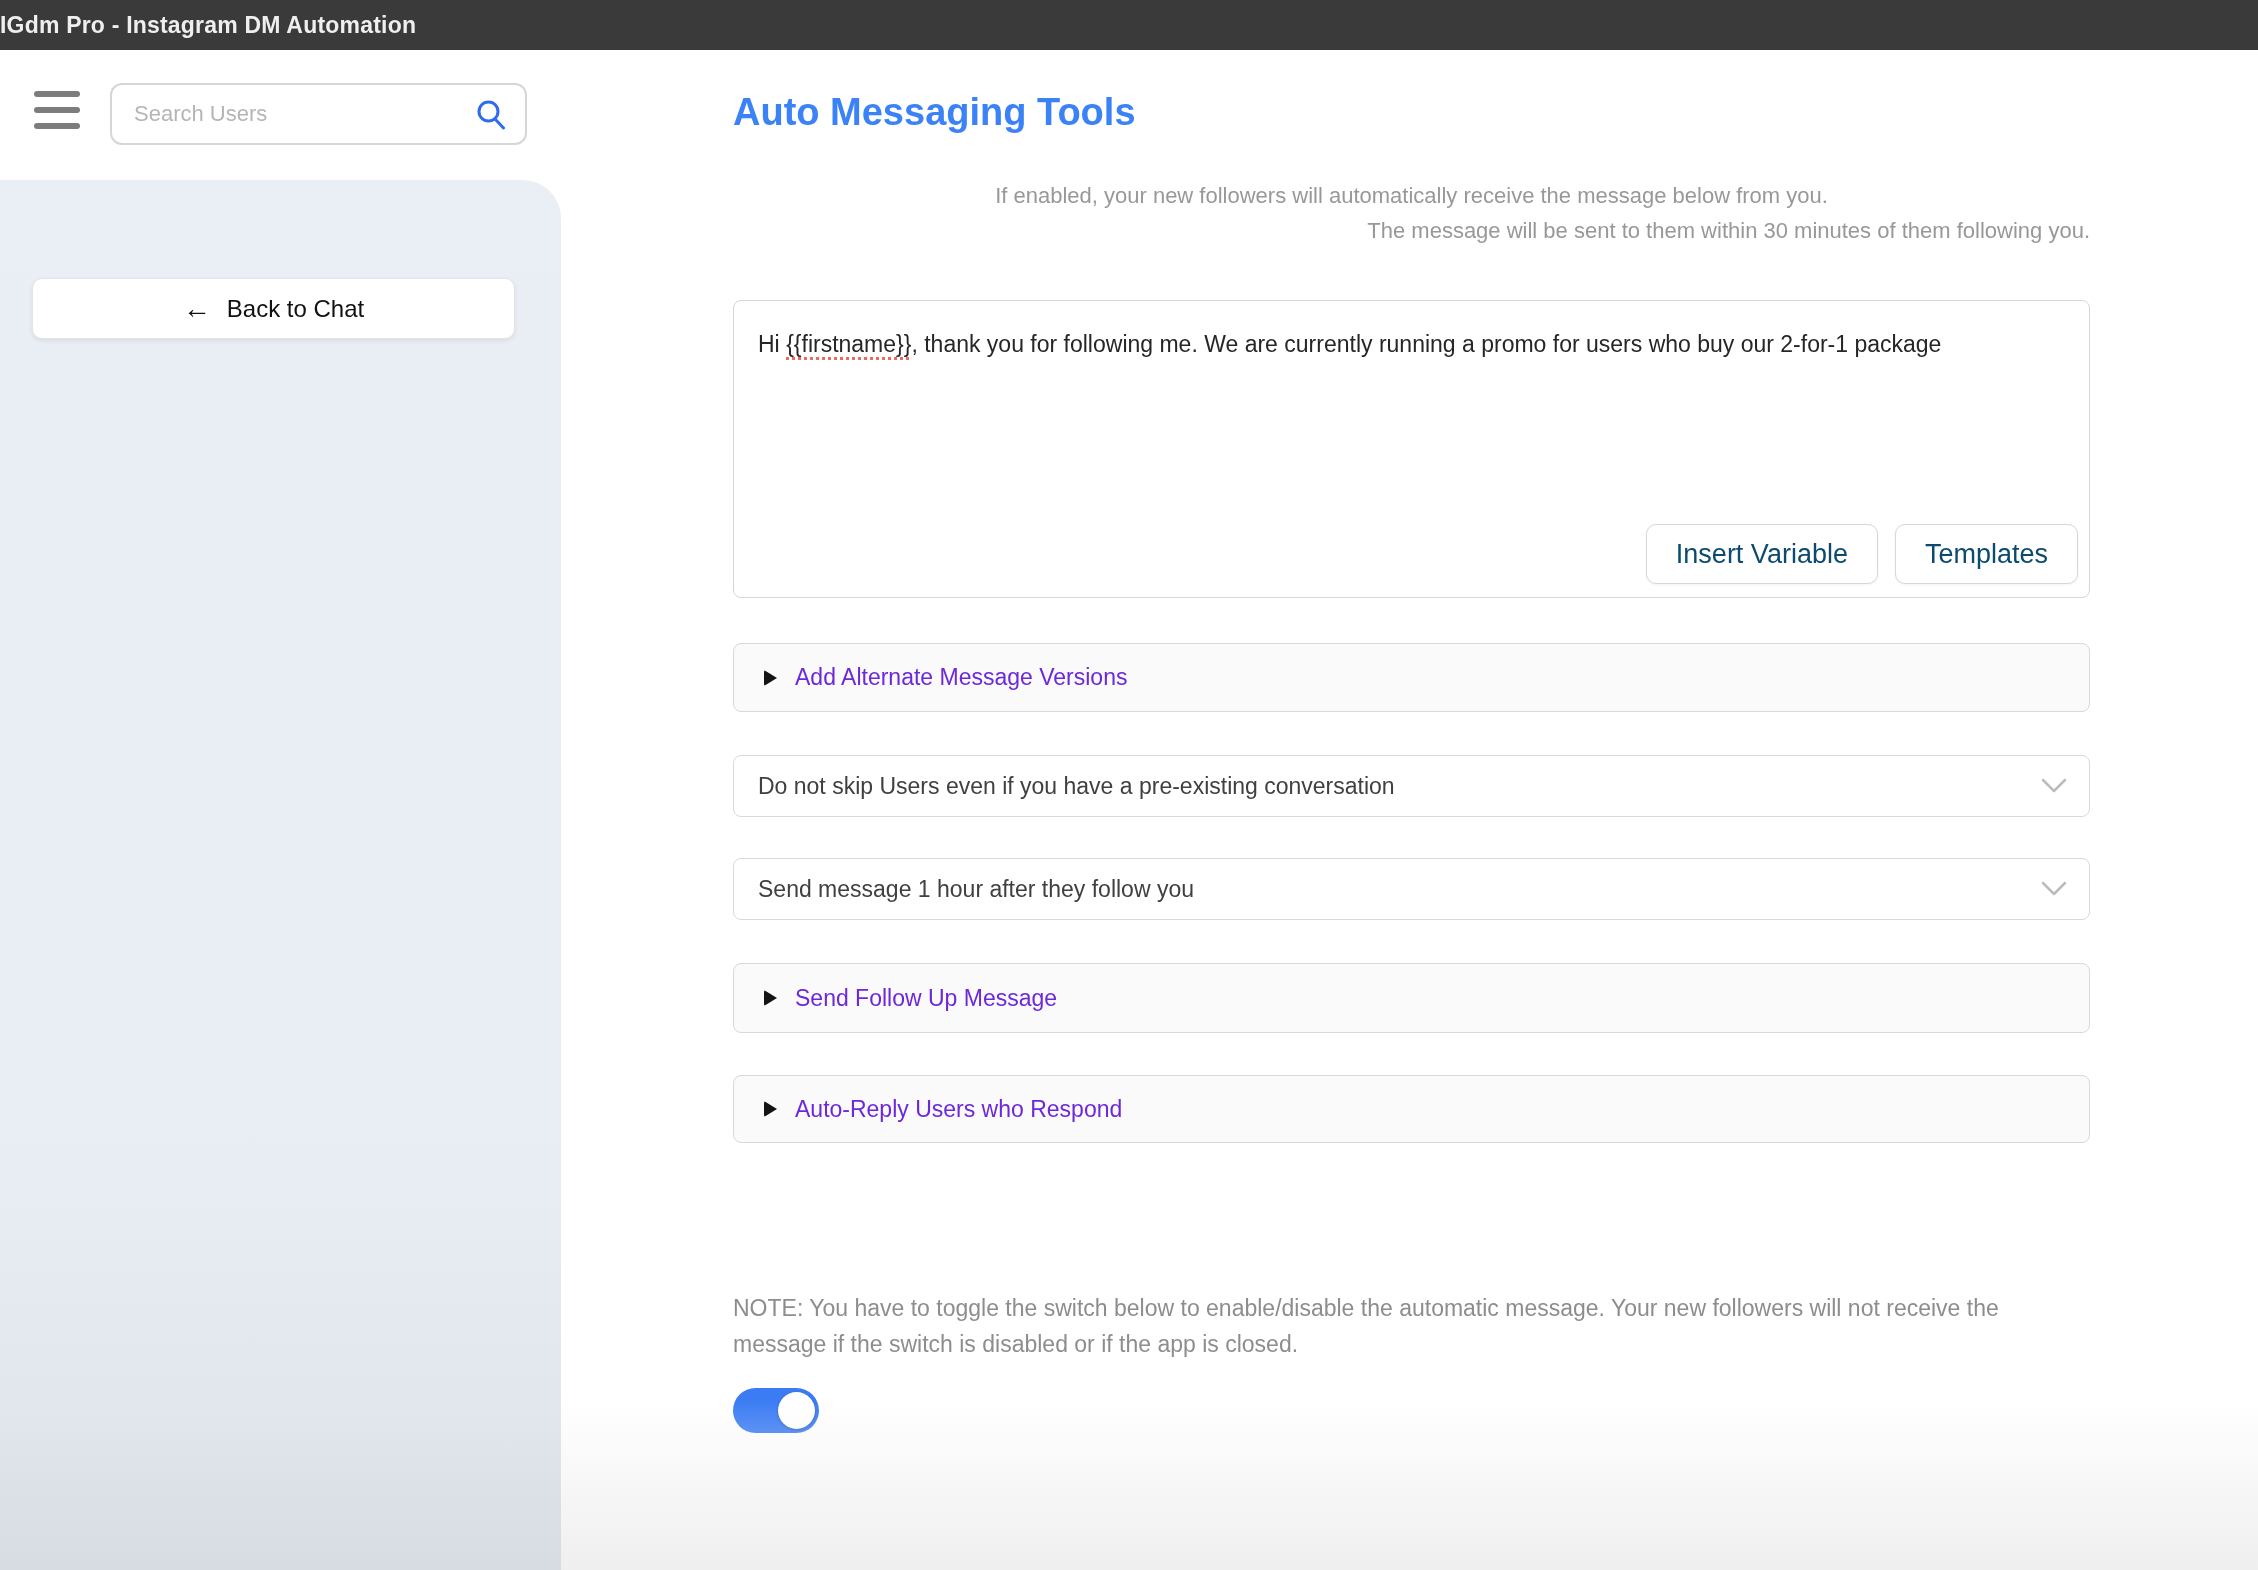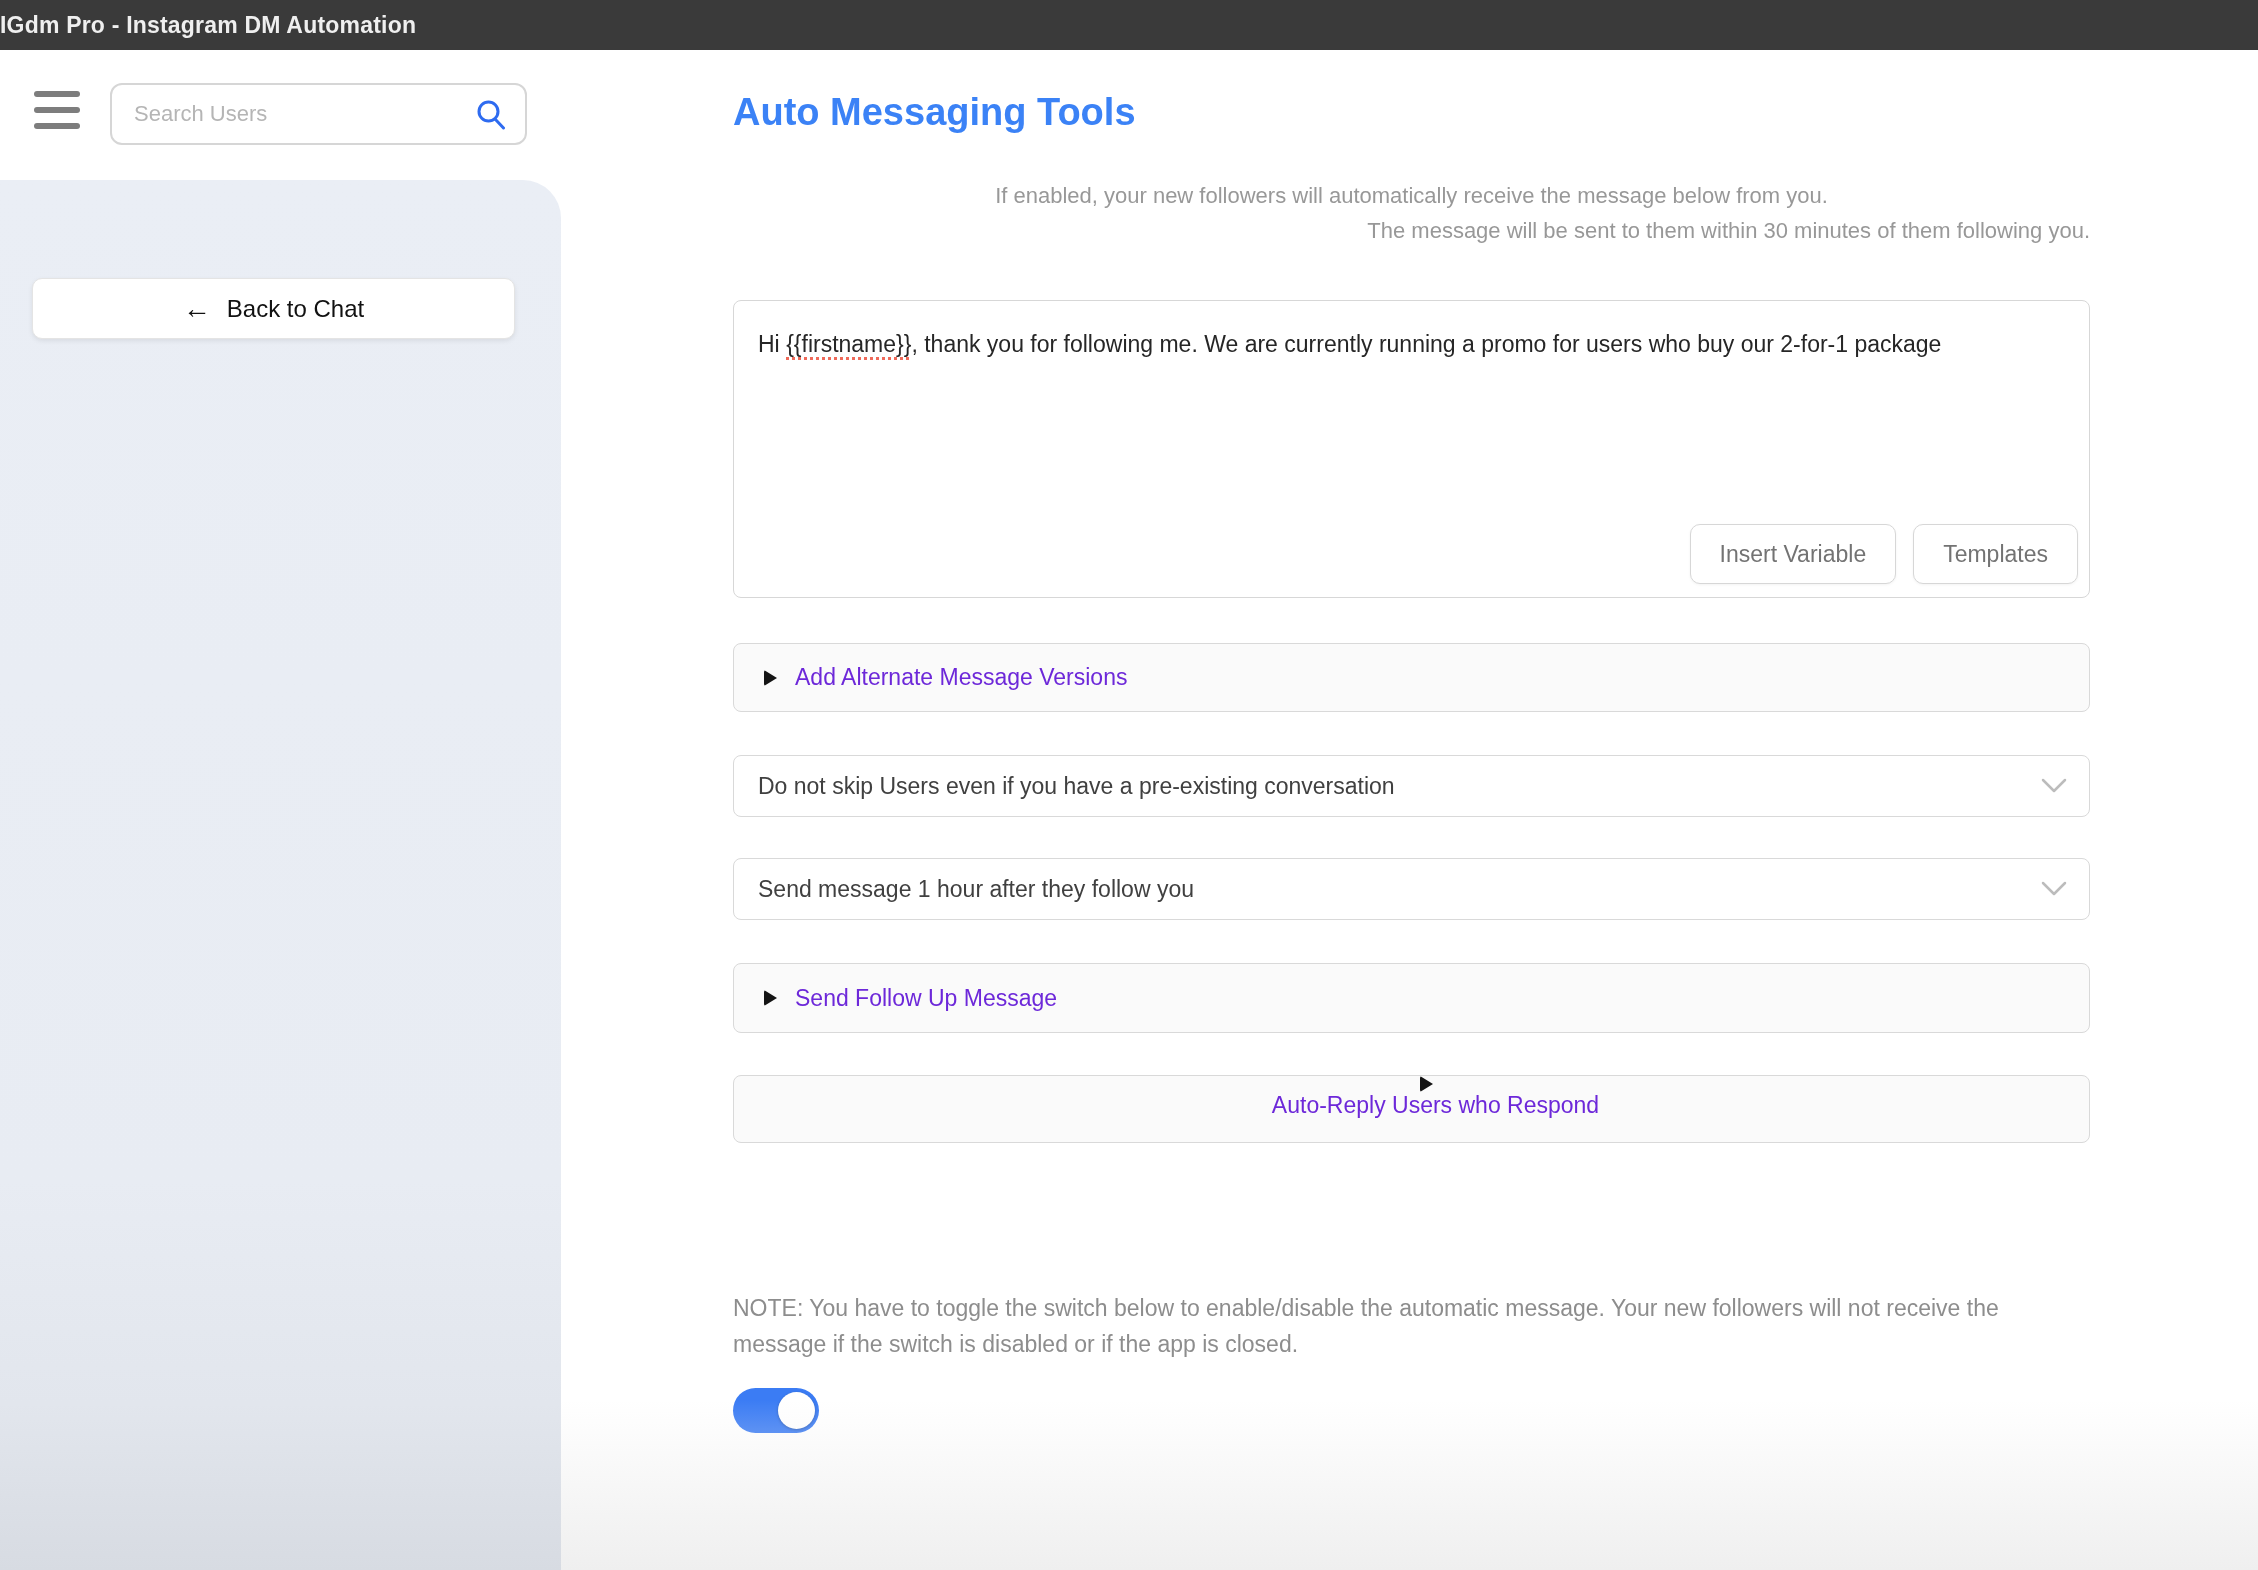--- a/index.html
+++ b/index.html
@@ -65,37 +65,37 @@
 
   .msg-box {
     position:absolute; left:172px; top:250px; width:1357px; height:298px;
     background:#fff; border:1.5px solid #d7d7d7; border-radius:8px;
   }
   .msg-text { position:absolute; left:24px; top:22px; right:24px; font-size:23px; color:#262626; line-height:42px; outline:none; white-space:pre-wrap; }
   .msg-var { text-decoration:underline dotted #ef6a5a; text-decoration-thickness:2.5px; text-underline-offset:5px; }
   .msg-actions { position:absolute; right:11px; bottom:13px; display:flex; gap:17px; }
   .ghost-btn {
     height:60px; padding:0 29px; background:#fff; border:1.5px solid #d7d7d7; border-radius:10px;
-    font-size:23px; color:#737373; display:flex; align-items:center; box-shadow:0 1px 3px rgba(0,0,0,0.05);
+    font-size:27px; color:#0c4a6e; display:flex; align-items:center; box-shadow:0 1px 3px rgba(0,0,0,0.05);
     cursor:pointer; font-family:"Liberation Sans", sans-serif;
   }
 
   .collapse-box {
     position:absolute; left:172px; width:1357px;
     background:#fafafa; border:1.5px solid #d9d9d9; border-radius:8px;
     display:flex; align-items:center; padding-left:30px; cursor:pointer;
   }
   .collapse-box .caret {
     width:0; height:0; border-left:13px solid #141414;
     border-top:8px solid transparent; border-bottom:8px solid transparent; border-radius:2px;
   }
   .collapse-box .clabel { margin-left:18px; font-size:23px; color:#6d28d9; }
   #box-alt { top:593px; height:69px; }
   #box-followup { top:913px; height:70px; }
-  #box-autoreply { top:1025px; height:68px;flex-direction:column; }
+  #box-autoreply { top:1025px; height:68px; }
 
   .dropdown {
     position:absolute; left:172px; width:1357px; height:62px;
     background:#fff; border:1.5px solid #d9d9d9; border-radius:8px;
     display:flex; align-items:center; padding:0 22px 0 24px; cursor:pointer;
   }
   #dd-skip { top:705px; } #dd-delay { top:808px; }
   .dropdown .dvalue { flex:1; font-size:23px; color:#404040; }
   .chev { width:26px; height:16px; flex:0 0 auto; }
 

